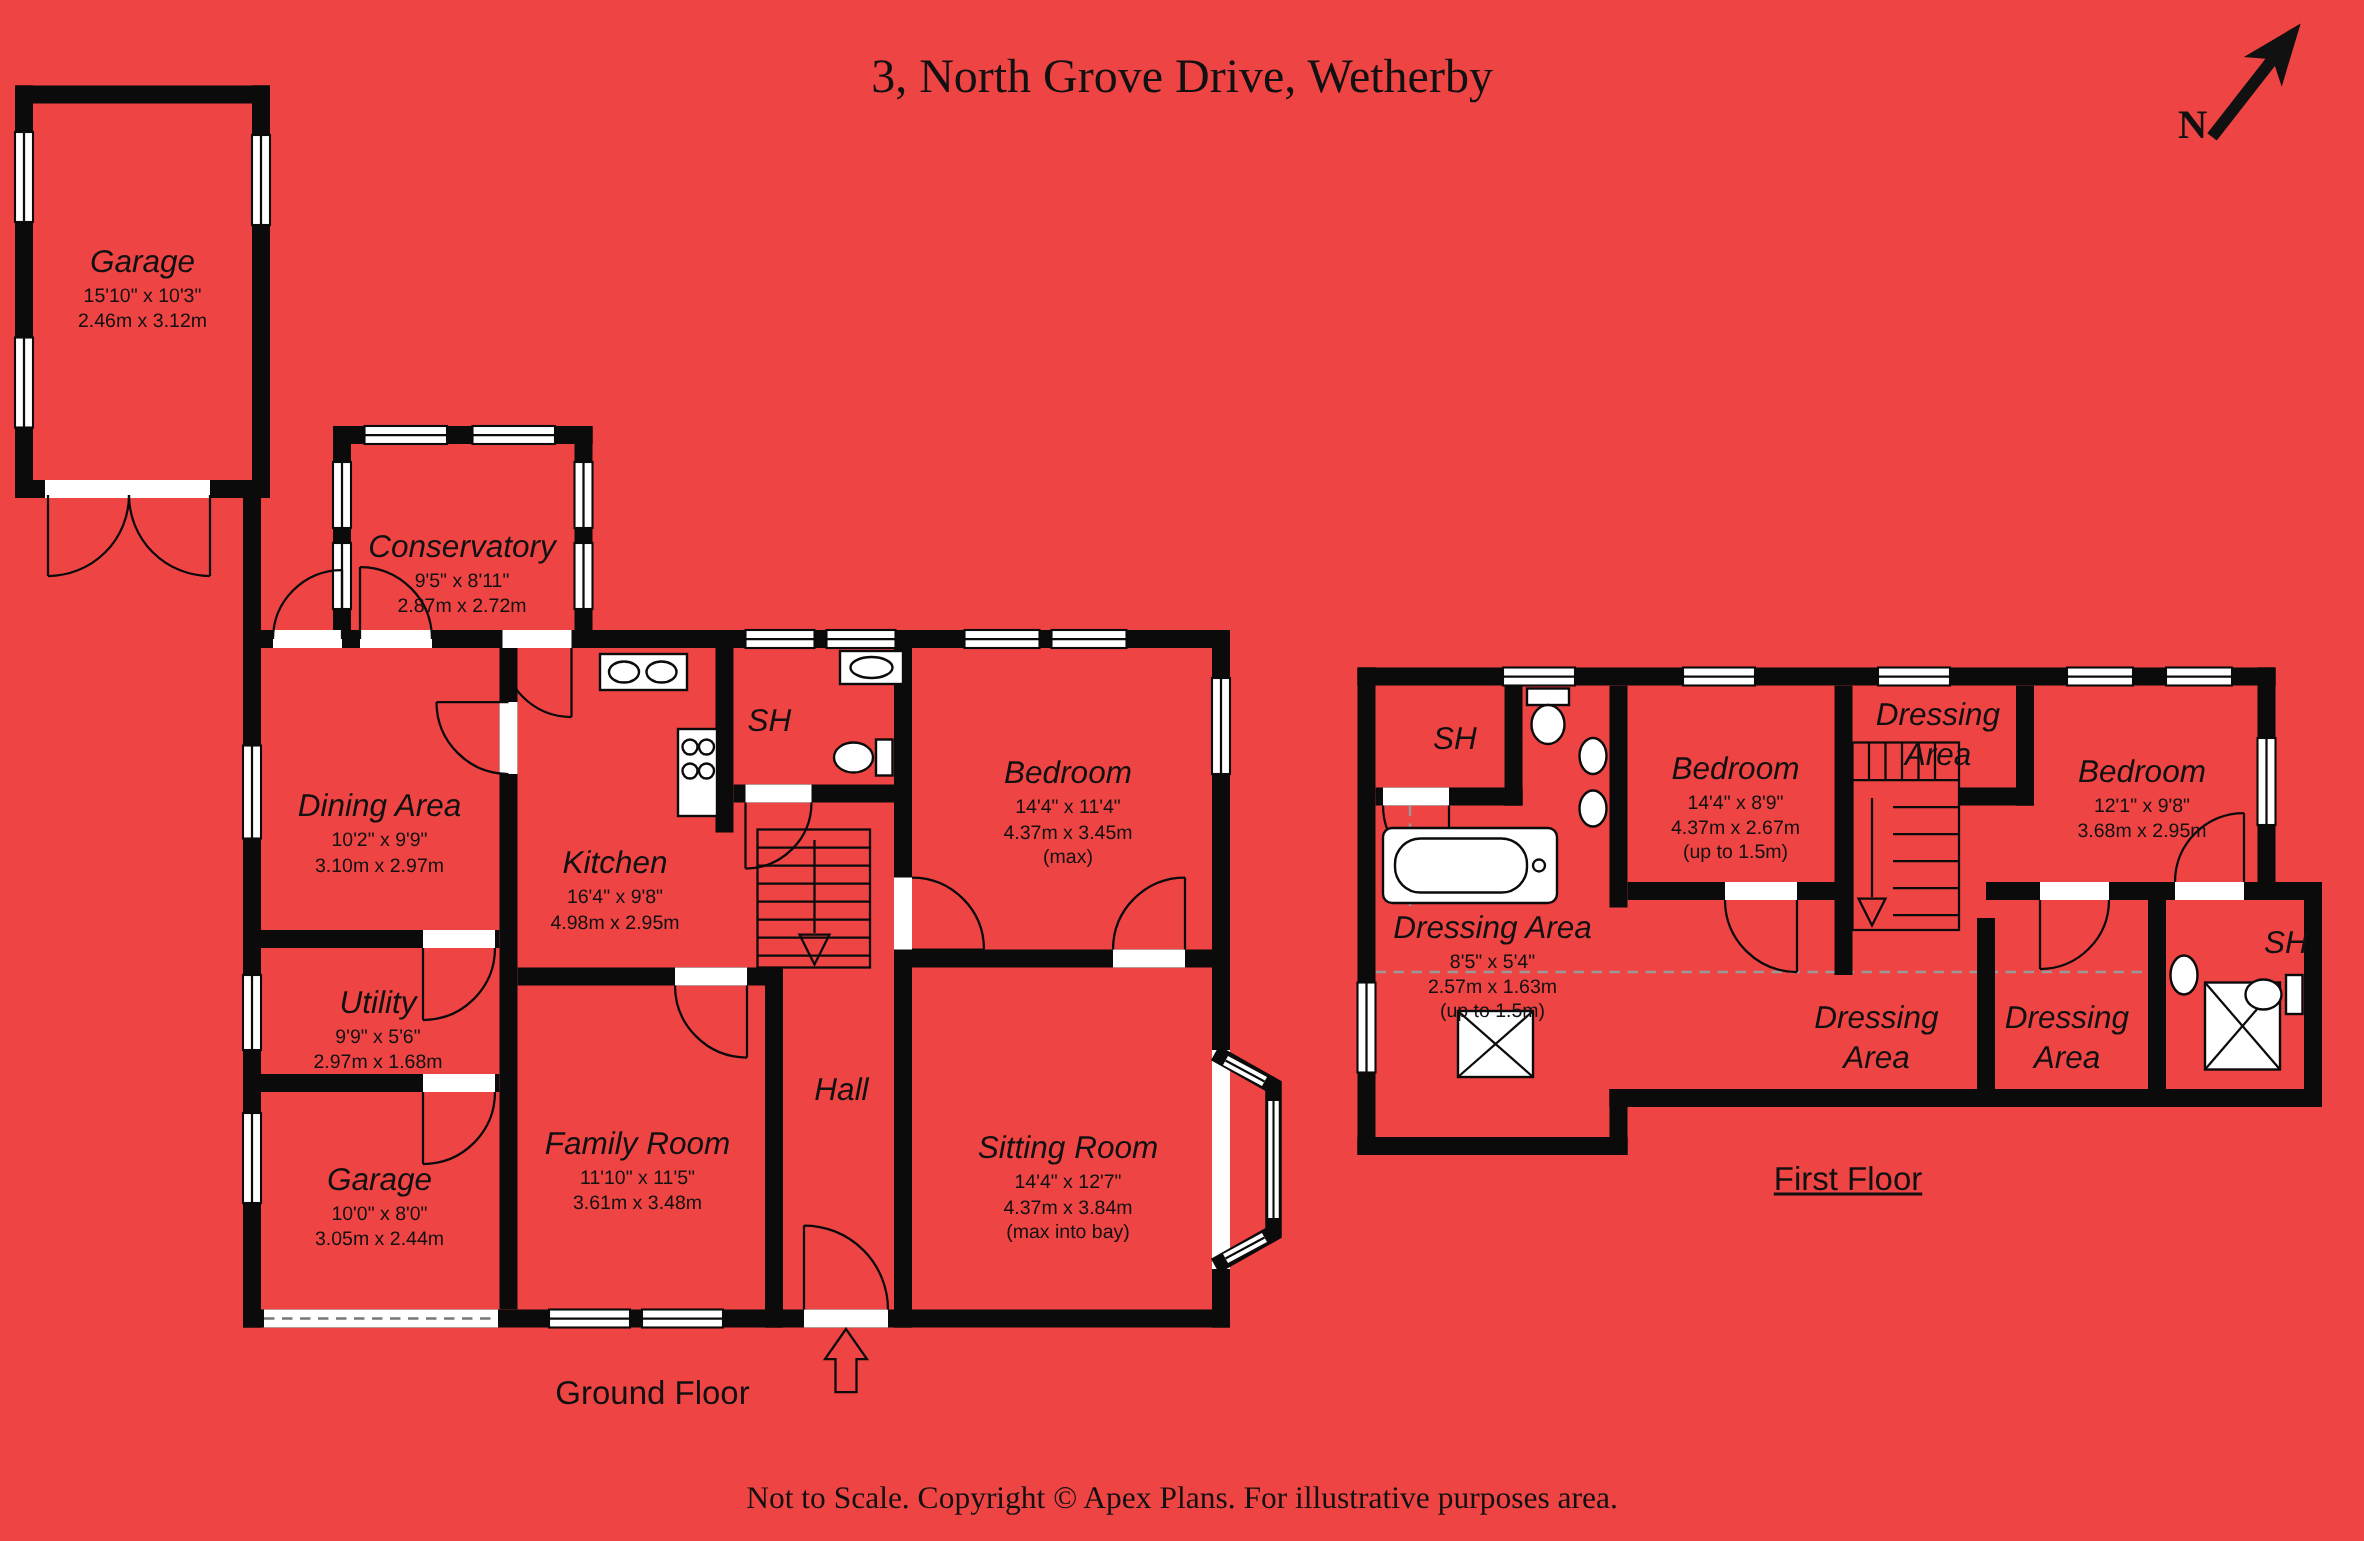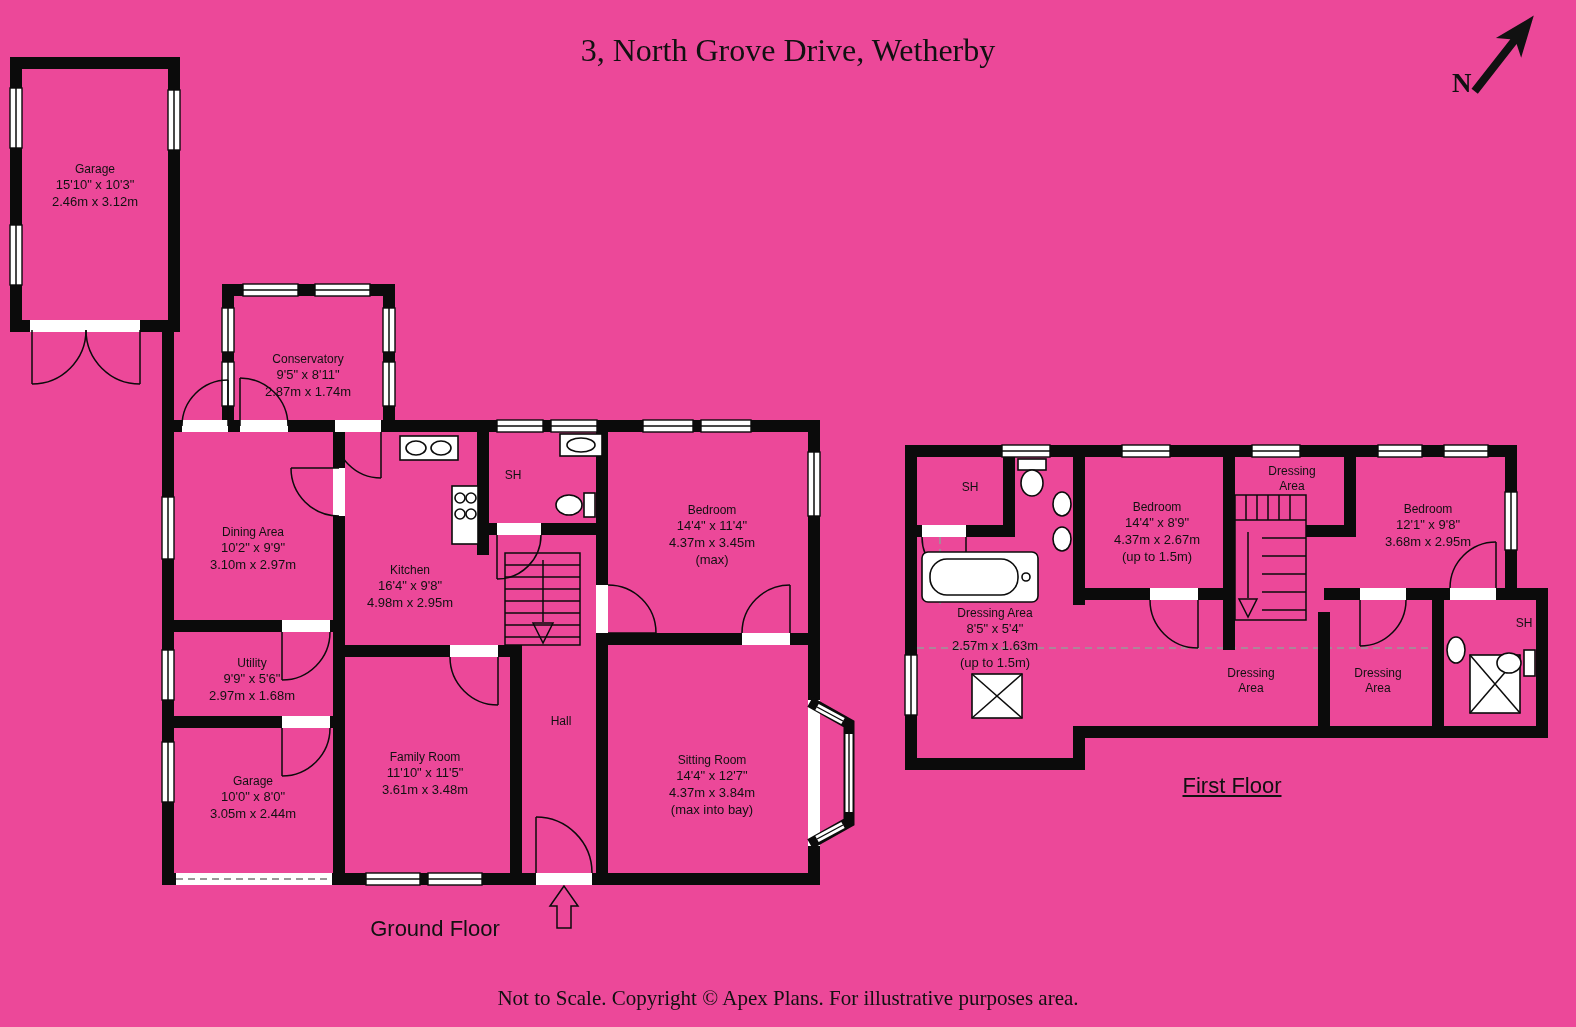--- a/index.html
+++ b/index.html
@@ -1,22 +1,22 @@
 <!DOCTYPE html>
 <html><head>
 <meta charset="utf-8">
 <style>
   html,body{margin:0;padding:0;background:#fff;}
-  .canvas{position:relative;width:1576px;height:1027px;background:#ec4899;overflow:hidden;
+  .canvas{position:relative;width:1576px;height:1027px;background:#ef4444;overflow:hidden;
           font-family:"Liberation Sans",sans-serif;color:#111;}
   .plan{position:absolute;left:0;top:0;width:1576px;height:1027px;}
   .title{position:absolute;top:32px;left:788px;transform:translateX(-50%);margin:0;
          font-family:"Liberation Serif",serif;font-weight:400;font-size:32px;white-space:nowrap;}
   .lbl{position:absolute;transform:translateX(-50%);text-align:center;white-space:nowrap;line-height:1.28;}
-  .rname{font-size:12px;}
+  .rname{font-size:21px;font-style:italic;}
   .rdim{font-size:13px;}
   .floorlbl{font-size:22px;}
   .footer-line{position:absolute;left:788px;transform:translateX(-50%);
                font-family:"Liberation Serif",serif;font-size:21px;white-space:nowrap;}
   .north-n{position:absolute;left:1452px;top:68px;font-family:"Liberation Serif",serif;
            font-weight:700;font-size:27px;}
   svg .w rect{fill:#0b0b0b;}
   svg .win{fill:#fff;stroke:#0b0b0b;stroke-width:1.4;}
   svg .ln{stroke:#0b0b0b;stroke-width:1.5;fill:none;}
   svg .fix{stroke:#0b0b0b;stroke-width:1.6;fill:#fff;}
@@ -310,21 +310,21 @@
 
   <div class="lbl" style="left:95px;top:162px;">
     <div class="rname">Garage</div>
     <div class="rdim">15'10" x 10'3"</div>
     <div class="rdim">2.46m x 3.12m</div>
   </div>
 
   <div class="lbl" style="left:308px;top:352px;">
     <div class="rname">Conservatory</div>
     <div class="rdim">9'5" x 8'11"</div>
-    <div class="rdim">2.87m x 1.74m</div>
+    <div class="rdim">2.87m x 2.72m</div>
   </div>
 
   <div class="lbl" style="left:253px;top:525px;">
     <div class="rname">Dining Area</div>
     <div class="rdim">10'2" x 9'9"</div>
     <div class="rdim">3.10m x 2.97m</div>
   </div>
 
   <div class="lbl" style="left:410px;top:541px;margin-top:22px;">
     <div class="rname">Kitchen</div>

